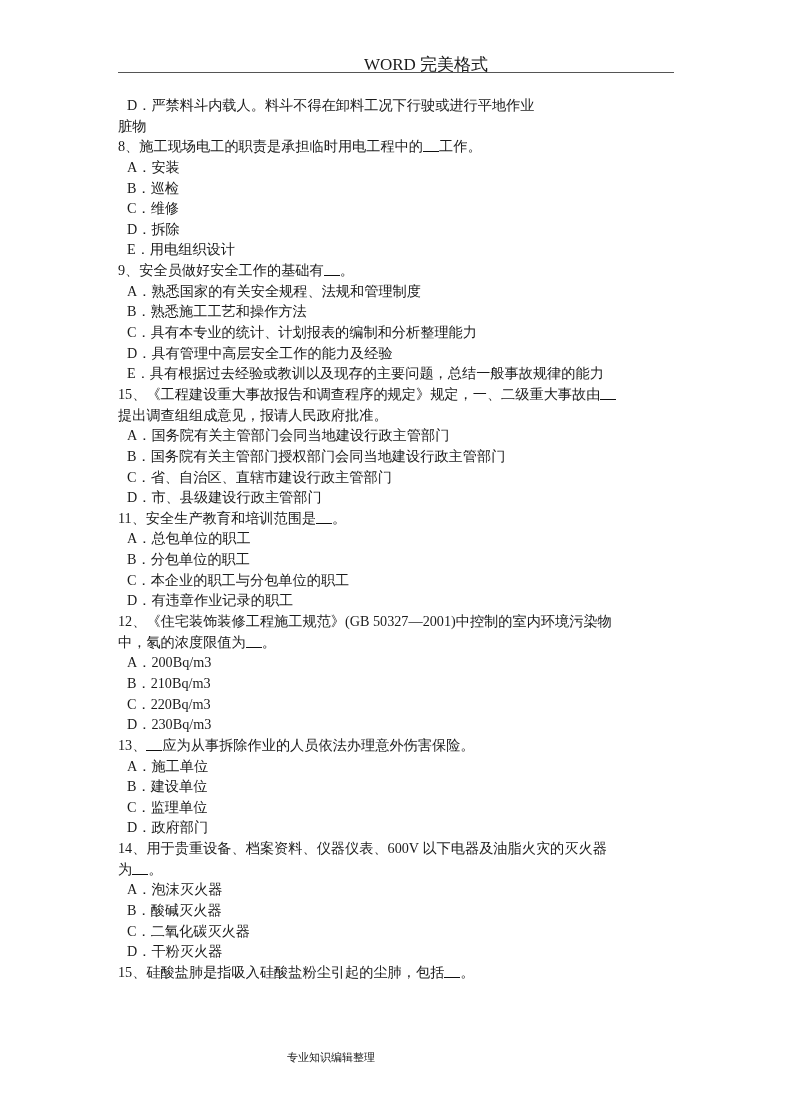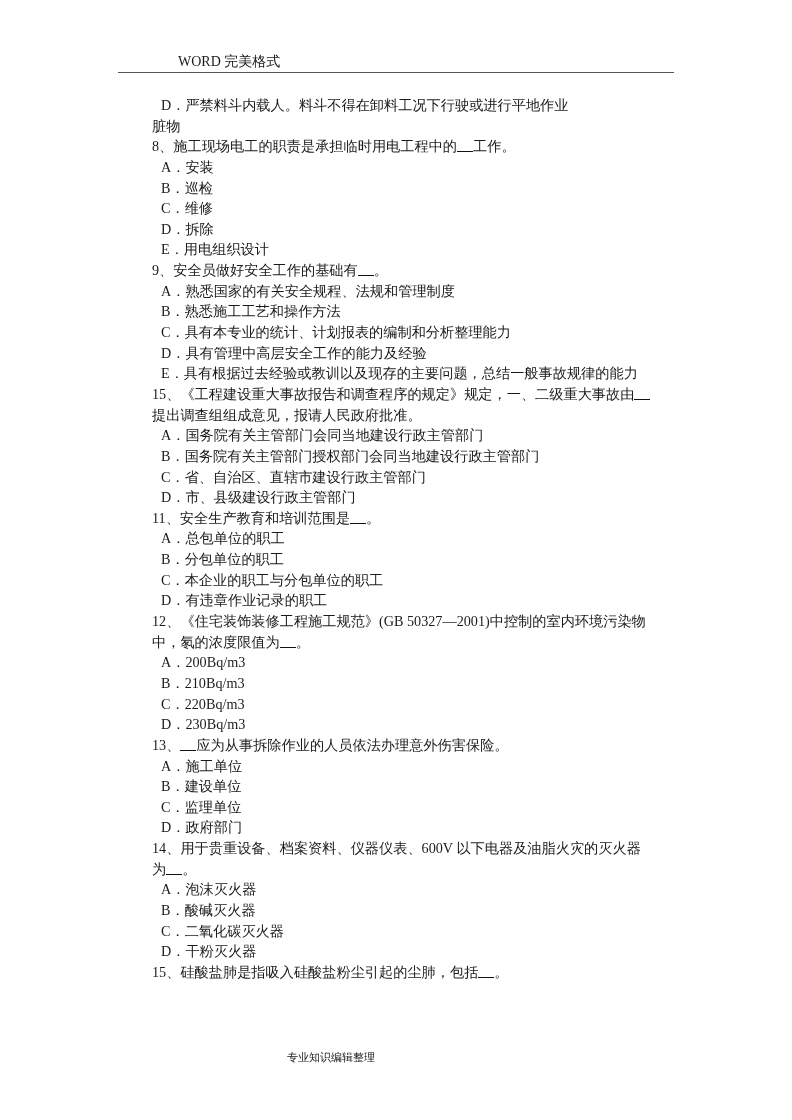--- a/index.html
+++ b/index.html
@@ -1,24 +1,24 @@
 <!DOCTYPE html>
 <html><head>
 <meta charset="utf-8">
 <style>
   html, body { margin: 0; padding: 0; background: #ffffff; }
   body { width: 792px; height: 1120px; position: relative; overflow: hidden;
          font-family: "Liberation Serif", "DejaVu Serif", serif; color: #1a1a1a; }
   .header { position: absolute; left: 118px; width: 556px; top: 53px; height: 20px;
-            font-size: 14px; }
+            text-align: center; font-size: 17px; }
   .header-text { display: inline-block; margin-left: 60px; }
   .header-rule { position: absolute; left: 118px; width: 556px; top: 72px; height: 0;
                  border-top: 1px solid #555; }
   .body { position: absolute; left: 118px; width: 560px; top: 95px; font-size: 14.2px; }
-  .line { height: 20.65px; line-height: 20.65px; white-space: nowrap; margin-left: 34px; }
+  .line { height: 20.65px; line-height: 20.65px; white-space: nowrap; }
   .opt { padding-left: 9px; }
   .blank { display: inline-block; width: 16px; border-bottom: 1.5px solid #111; height: 13px; vertical-align: -1px; }
   .footer { position: absolute; left: 287px; top: 1038px; font-size: 11px; margin-top: 12px; }
 </style>
 </head>
 <body>
 
 <div class="header">
   <span class="header-text">WORD 完美格式</span>
 </div>

